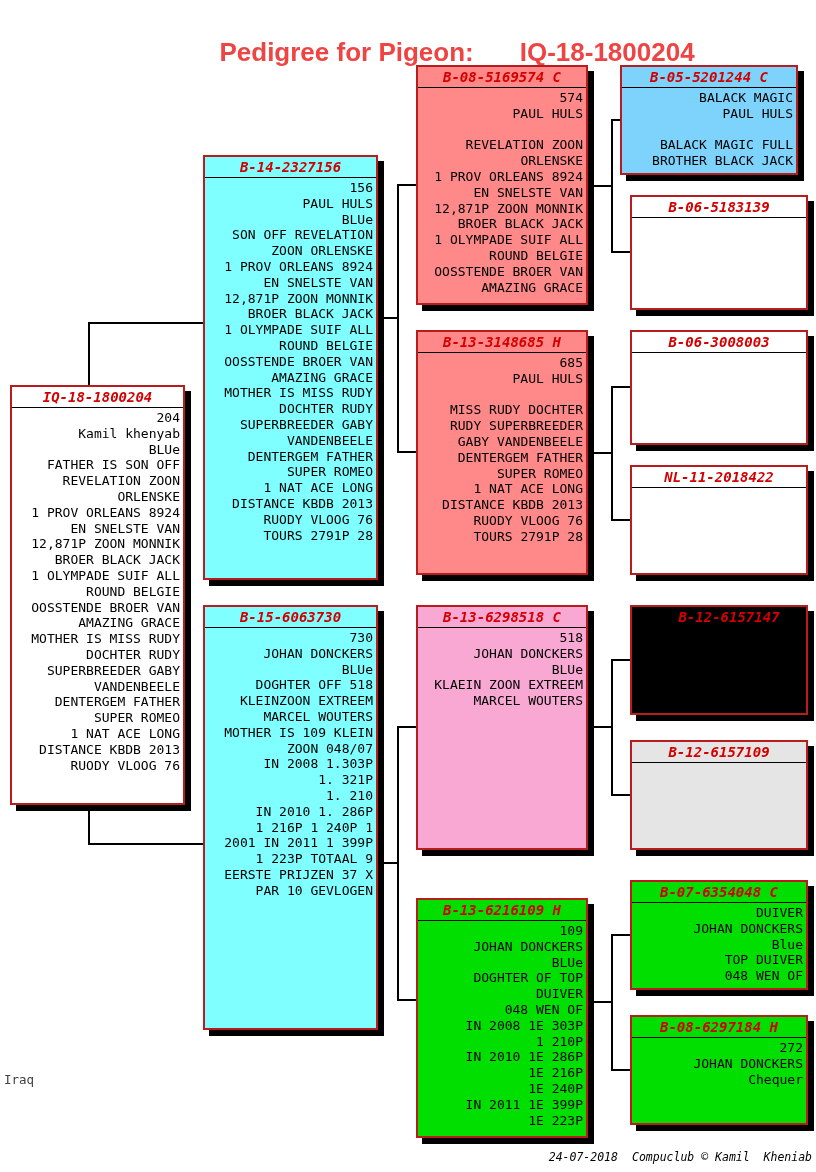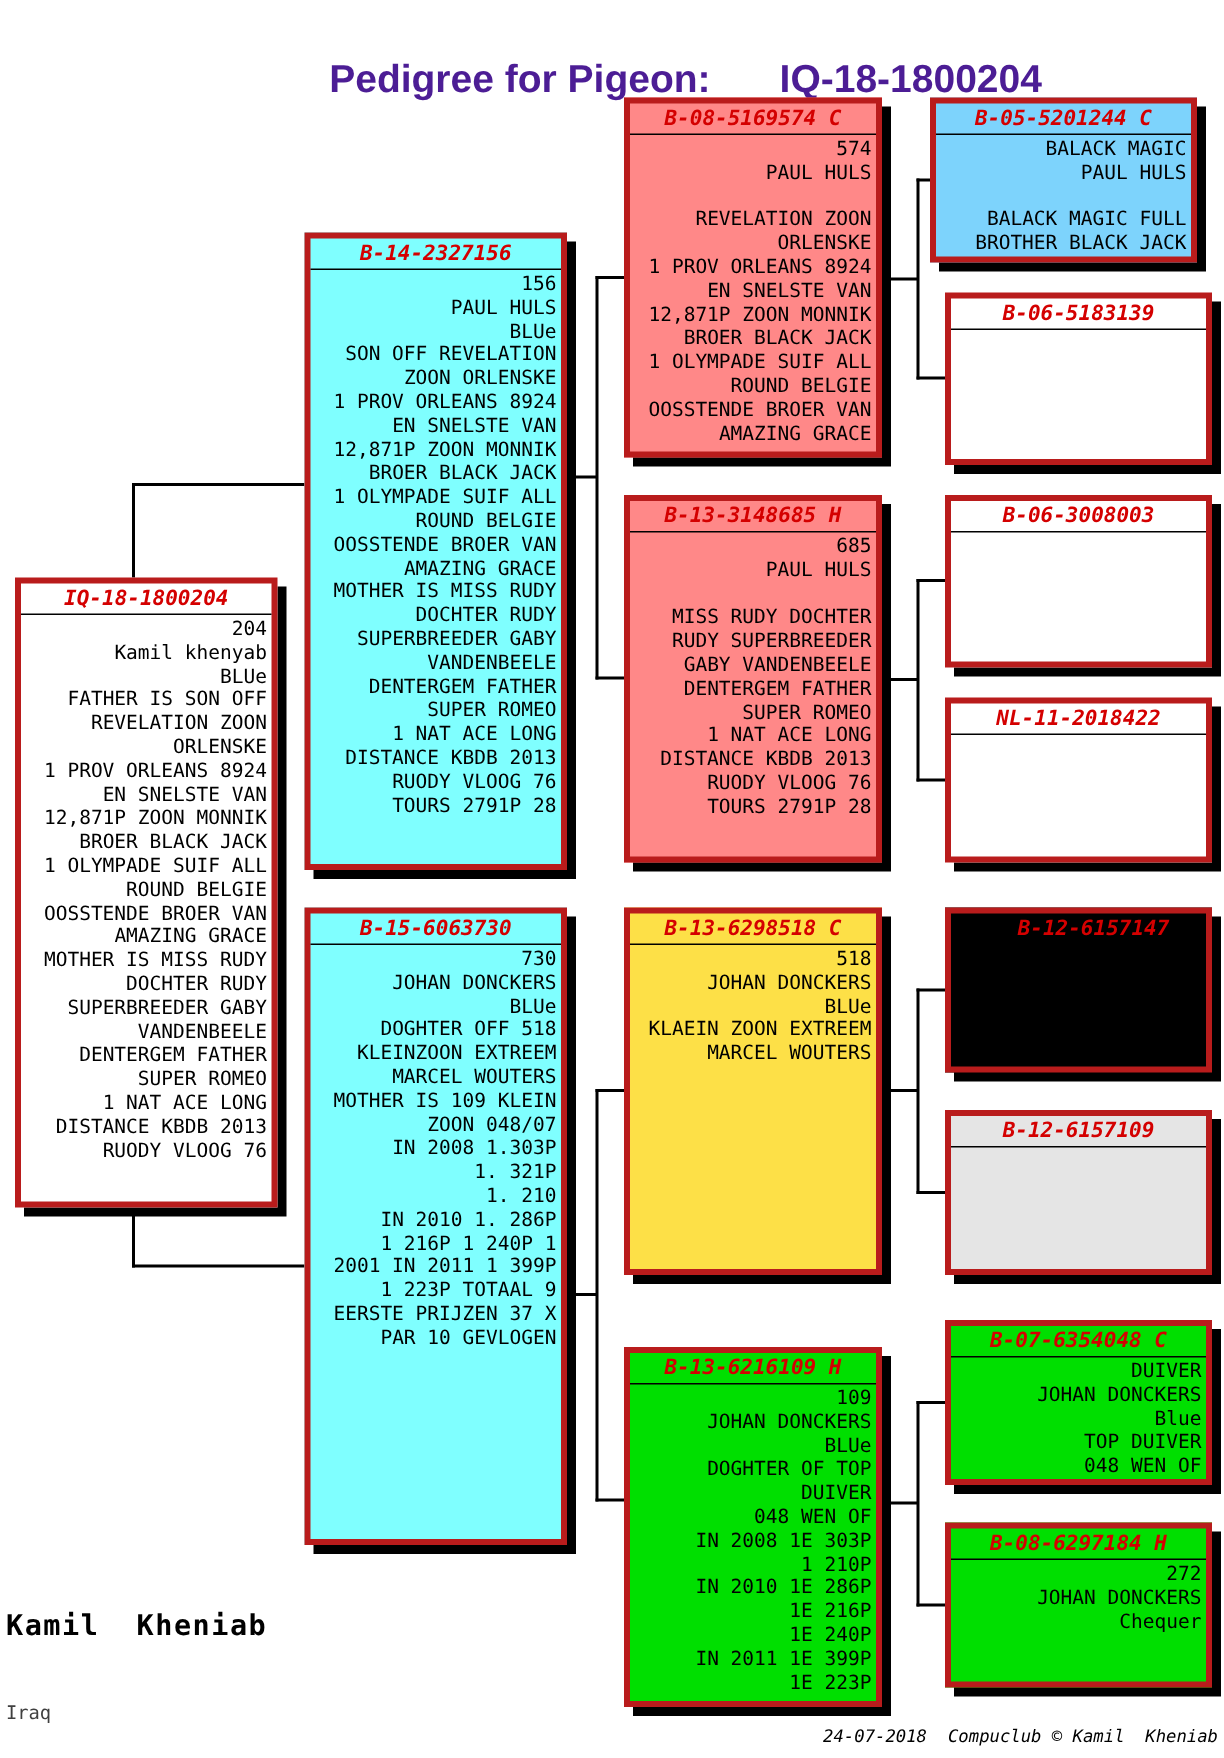--- a/index.html
+++ b/index.html
@@ -5,28 +5,28 @@
   html,body { margin:0; padding:0; }
   body {
     width:816px; height:1172px; position:relative;
     background:#ffffff; overflow:hidden;
     font-family:"DejaVu Sans Mono", monospace;
   }
   
   .page-title {
     position:absolute; left:205px; top:6px;
     font-family:"Liberation Sans", sans-serif;
-    font-weight:bold; font-size:26px; color:#4c1d95;
+    font-weight:bold; font-size:26px; color:#ef4444;
     white-space:pre;
   }
   .page-title .ring-part { margin-left:46px; }
 
   
   .pbox {
-    position:absolute; border:4px solid #b91c1c;
+    position:absolute; border:2px solid #b91c1c;
     box-shadow:6px 6px 0 0 #000; box-sizing:border-box;
     background:#fff;
   }
   .ptitle {
     text-align:center;
     font:italic bold 14px/19px "DejaVu Sans Mono", monospace;
     color:#d40000; border-bottom:1px solid #000;
     padding-top:1px; white-space:pre;
   }
   .pbody {
@@ -193,21 +193,21 @@
 MISS RUDY DOCHTER
 RUDY SUPERBREEDER
 GABY VANDENBEELE
 DENTERGEM FATHER
 SUPER ROMEO
 1 NAT ACE LONG
 DISTANCE KBDB 2013
 RUODY VLOOG 76
 TOURS 2791P 28</div>
 </div>
-<div class="pbox" style="left: 416px; top: 605px; width: 172px; height: 245px; background: #fde047;">
+<div class="pbox" style="left: 416px; top: 605px; width: 172px; height: 245px; background: #f9a8d4;">
   <div class="ptitle">B-13-6298518 C</div>
   <div class="pbody">518
 JOHAN DONCKERS
 BLUe
 KLAEIN ZOON EXTREEM
 MARCEL WOUTERS</div>
 </div>
 <div class="pbox" style="left: 416px; top: 898px; width: 172px; height: 240px; background: rgb(0, 223, 0);">
   <div class="ptitle">B-13-6216109 H</div>
   <div class="pbody">109
@@ -262,21 +262,20 @@
 048 WEN OF</div>
 </div>
 <div class="pbox" style="left: 630px; top: 1015px; width: 178px; height: 110px; background: rgb(0, 223, 0);">
   <div class="ptitle">B-08-6297184 H</div>
   <div class="pbody">272
 JOHAN DONCKERS
 Chequer</div>
 </div>
 
 <div class="owner-block">
-  <div class="owner-name">Kamil  Kheniab</div>
   <div class="owner-line">Iraq</div>
   
   
   
 </div>
 
 <div class="print-line">
   <span>24-07-2018</span><span class="credit">Compuclub © Kamil  Kheniab</span>
 </div>
 

